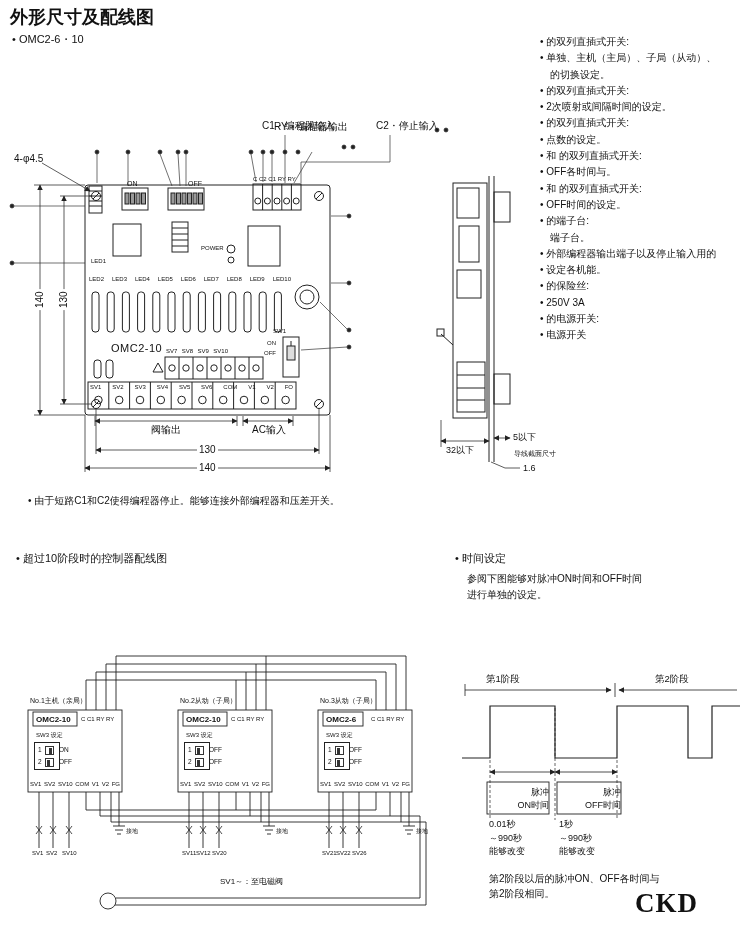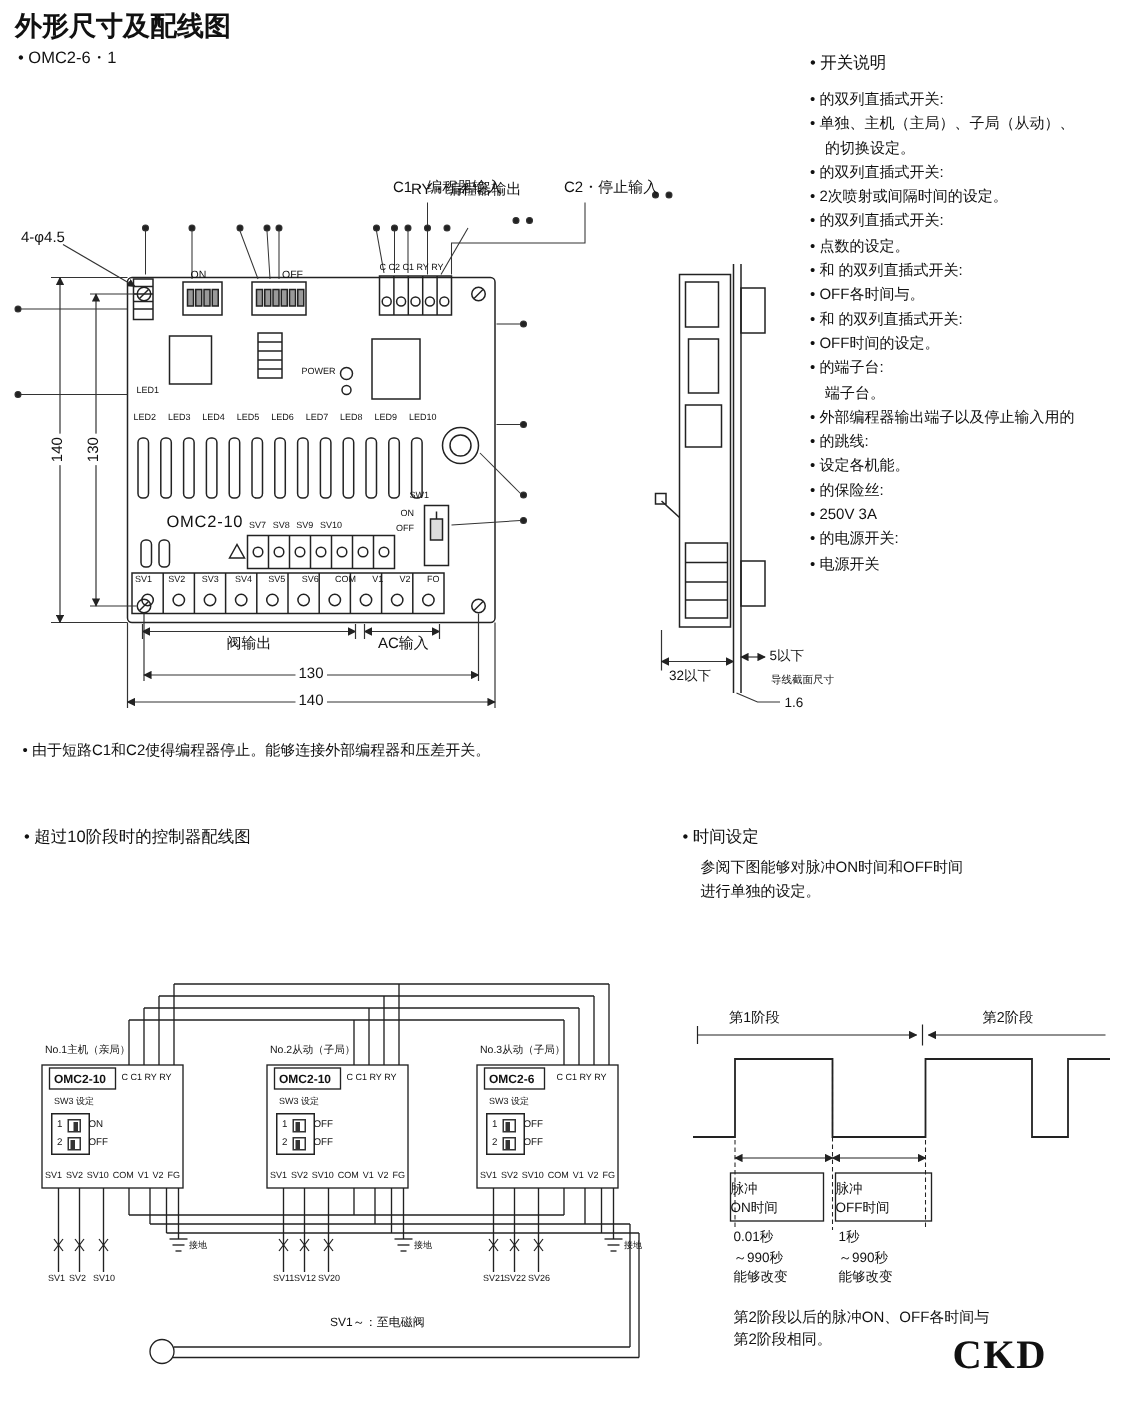--- a/index.html
+++ b/index.html
@@ -23,21 +23,21 @@
   .notes{position:absolute;left:540px;top:34px;width:206px}
   .notes .title{font-size:11px;margin-bottom:10px}
   .sn-line{font-size:10px;line-height:16.3px;white-space:nowrap}
   .stack .line{white-space:nowrap}
   .ctrl{position:absolute;top:695px;width:94px;height:178px}
   .dipbox{position:absolute;left:6px;top:47px;width:26px;height:28px;border:1px solid #222}
   .sq{position:absolute;width:9px;height:9px;border:1px solid #333;background:#fff}
   .k{position:absolute;top:1px;width:3px;height:6px;background:#333}
   .k.on{right:1px}.k.off{left:1px}
   .trow{position:absolute;left:2px;top:86px;width:90px;display:flex;justify-content:space-between}
-  .pulsebox{position:absolute;width:62px;text-align:left;font-size:9px;line-height:13px}
+  .pulsebox{position:absolute;width:62px;text-align:right;font-size:9px;line-height:13px}
   .logo{position:absolute;left:635px;top:888px;font-size:27px;font-weight:bold;letter-spacing:1px;font-family:"Liberation Serif","DejaVu Serif",serif}
 </style>
 </head>
 <body>
 
 <svg width="750" height="937" viewBox="0 0 750 937">
   <defs>
     <marker id="ar" viewBox="0 0 10 10" refX="9" refY="5" markerWidth="7" markerHeight="7" orient="auto-start-reverse">
       <path d="M0,0L10,5L0,10z" fill="#222"></path>
     </marker>
@@ -361,21 +361,21 @@
     <line x1="555" y1="708" x2="555" y2="820" stroke-width="0.7" stroke-dasharray="3 2"></line>
     <line x1="617" y1="760" x2="617" y2="820" stroke-width="0.7" stroke-dasharray="3 2"></line>
     <line x1="490" y1="772" x2="555" y2="772" stroke-width="0.8" marker-start="url(#ar)" marker-end="url(#ar)"></line>
     <line x1="555" y1="772" x2="617" y2="772" stroke-width="0.8" marker-start="url(#ar)" marker-end="url(#ar)"></line>
     <rect x="487" y="782" width="62" height="32" stroke-width="0.9"></rect>
     <rect x="557" y="782" width="64" height="32" stroke-width="0.9"></rect>
   </g>
 </svg>
 
 <div class="t f14" style="left:10px;top:7px">外形尺寸及配线图</div>
-<div class="t f11" style="left:12px;top:33px">• OMC2-6・1</div>
+<div class="t f11" style="left:12px;top:33px">• OMC2-6・10</div>
 
 <div class="t f10" style="left:262px;top:120px">C1・编程器输入</div>
 <div class="t f10" style="left:376px;top:120px">C2・停止输入</div>
 <div class="t f10" style="left:274px;top:121px">RY・编程器输出</div>
 <div class="t f10" style="left:14px;top:153px">4-φ4.5</div>
 <div class="t f7" style="left:127px;top:180px">ON</div>
 <div class="t f7" style="left:188px;top:180px">OFF</div>
 <div class="t f6" style="left:253px;top:176px">C C2 C1 RY RY</div>
 <div class="t f6" style="left:201px;top:245px">POWER</div>
 <div class="t f6" style="left:91px;top:258px">LED1</div>
@@ -422,47 +422,45 @@
 <div class="t dimlab dimv" style="left:53px;top:294px">130</div>
 <div class="t dimlab" style="left:197px;top:444px">130</div>
 <div class="t dimlab" style="left:197px;top:462px">140</div>
 
 <div class="t f9" style="left:446px;top:445px">32以下</div>
 <div class="t f9" style="left:513px;top:432px">5以下</div>
 <div class="t f7" style="left:514px;top:450px">导线截面尺寸</div>
 <div class="t f9" style="left:523px;top:463px">1.6</div>
 
 <div class="notes">
-  <div class="title">• 开关说明</div>
   <div>
 
   <div class="sn-line">• 的双列直插式开关:</div>
       <div class="sn-line">• 单独、主机（主局）、子局（从动）、</div>
       <div class="sn-line">　的切换设定。</div>
       <div class="sn-line">• 的双列直插式开关:</div>
       <div class="sn-line">• 2次喷射或间隔时间的设定。</div>
       <div class="sn-line">• 的双列直插式开关:</div>
       <div class="sn-line">• 点数的设定。</div>
       <div class="sn-line">• 和 的双列直插式开关:</div>
       <div class="sn-line">• OFF各时间与。</div>
       <div class="sn-line">• 和 的双列直插式开关:</div>
       <div class="sn-line">• OFF时间的设定。</div>
       <div class="sn-line">• 的端子台:</div>
       <div class="sn-line">　端子台。</div>
       <div class="sn-line">• 外部编程器输出端子以及停止输入用的</div>
-      <div class="sn-line">• 的跳线:</div>
       <div class="sn-line">• 设定各机能。</div>
       <div class="sn-line">• 的保险丝:</div>
       <div class="sn-line">• 250V 3A</div>
       <div class="sn-line">• 的电源开关:</div>
       <div class="sn-line">• 电源开关</div>
     </div>
 </div>
 
-<div class="t f10" style="left:15px;top:495px">• 由于短路C1和C2使得编程器停止。能够连接外部编程器和压差开关。</div>
+<div class="t f10" style="left:28px;top:495px">• 由于短路C1和C2使得编程器停止。能够连接外部编程器和压差开关。</div>
 
 <div class="t f11" style="left:16px;top:552px">• 超过10阶段时的控制器配线图</div>
 
 <div class="ctrl" style="left:28px">
   <div class="t f7" style="left:2px;top:2px">No.1主机（亲局）</div>
   <div class="t f8 b" style="left:8px;top:20px">OMC2-10</div>
   <div class="t f6" style="left:53px;top:21px">C C1 RY RY</div>
   <div class="t f6" style="left:8px;top:37px">SW3 设定</div>
   <div class="dipbox"></div>
   <div class="sq" style="left:17px;top:51px">

